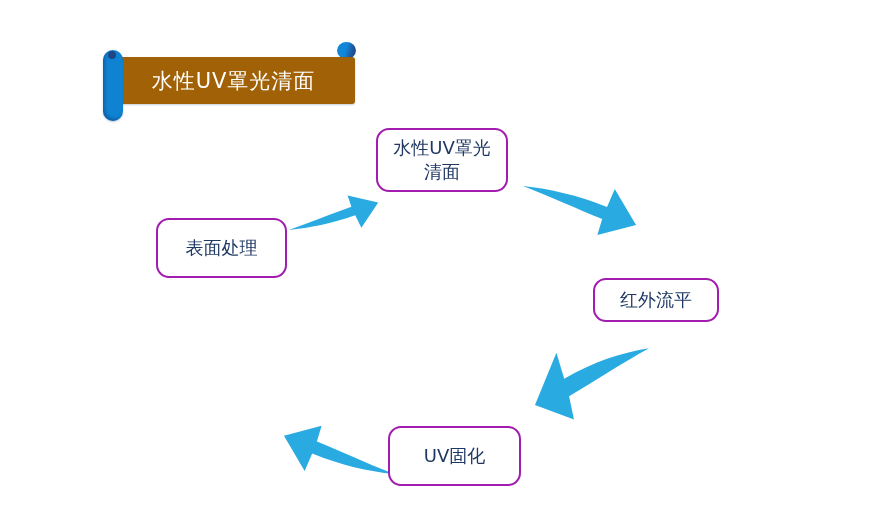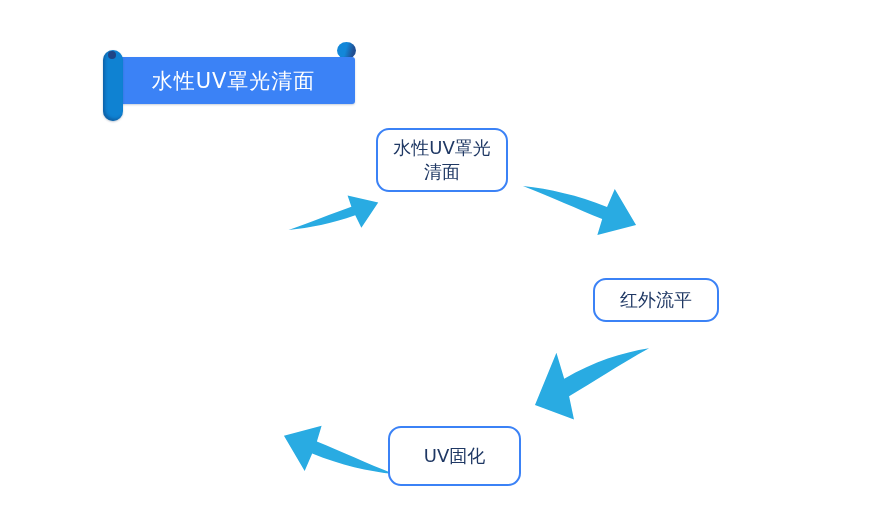--- a/index.html
+++ b/index.html
@@ -10,21 +10,21 @@
     background: #ffffff;
     font-family: "DejaVu Sans", "Liberation Sans", sans-serif;
     overflow: hidden;
   }
 
   
   .banner-band {
     position: absolute;
     left: 112px; top: 57px;
     width: 243px; height: 47px;
-    background: #3b82f6;
+    background: #a16207;
     border-radius: 3px;
     z-index: 3;
     display: flex; align-items: center; justify-content: center;
     box-shadow: 0 1px 2px rgba(40,70,110,0.25);
   }
   .banner-band .banner-label {
     color: #ffffff;
     font-size: 21px;
     letter-spacing: 1px;
     white-space: nowrap;
@@ -52,21 +52,21 @@
     width: 19px; height: 17px;
     border-radius: 50%;
     background: linear-gradient(105deg, #1287d9 45%, #214f93 80%);
     z-index: 2;
   }
 
   
   .node {
     position: absolute;
     background: #ffffff;
-    border: 2px solid #3b82f6;
+    border: 2px solid #a21caf;
     border-radius: 13px;
     display: flex; flex-direction: column;
     align-items: center; justify-content: center;
     color: #1f3864;
     font-size: 18px;
     line-height: 24px;
     text-align: center;
     box-sizing: border-box;
     z-index: 6;
   }
@@ -118,20 +118,23 @@
     <svg viewBox="0 0 120 60" preserveAspectRatio="none" aria-hidden="true">
       <path d="M 2 57 C 32 46, 58 34, 84 24 L 79 8 L 119 18 L 97 54 L 89 36 C 58 48, 30 54, 2 57 Z" fill="#29abe2"></path>
     </svg>
   </div>
 
   <div class="node node-uv-topcoat">
     <span>水性UV罩光</span>
     <span>清面</span>
   </div>
 
+  <div class="node node-surface-treatment">
+    <span>表面处理</span>
+  </div>
 
   <div class="node node-ir-leveling">
     <span>红外流平</span>
   </div>
 
 
   <div class="node node-uv-curing">
     <span>UV固化</span>
   </div>
 

